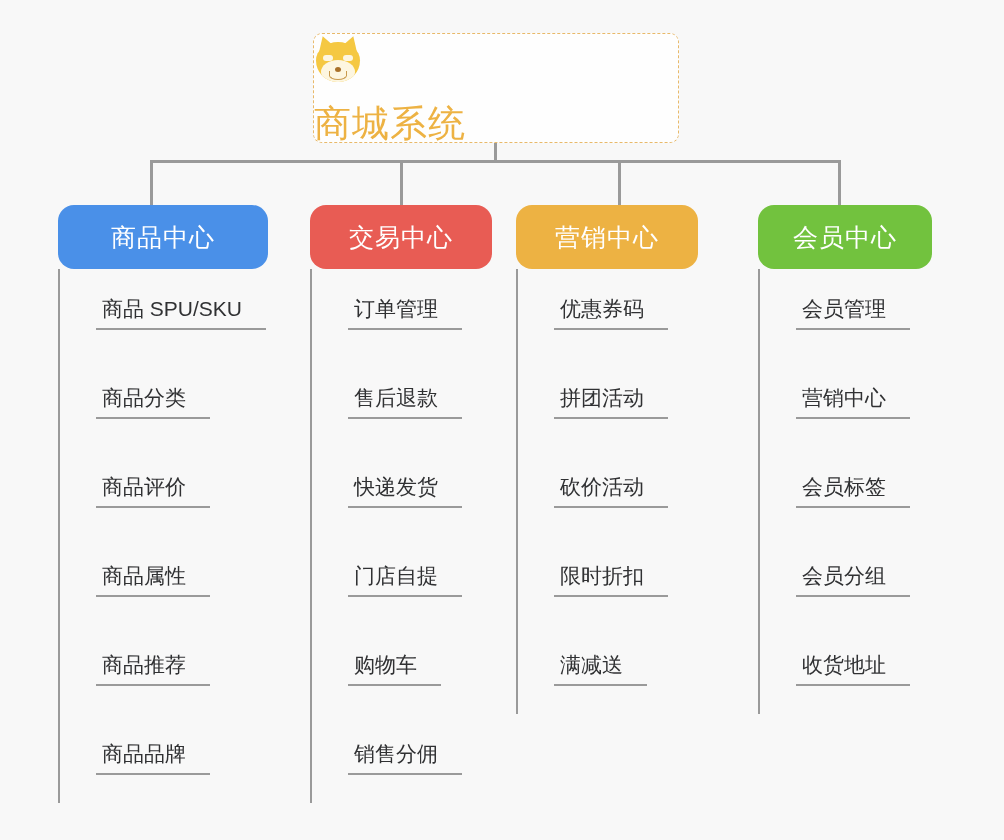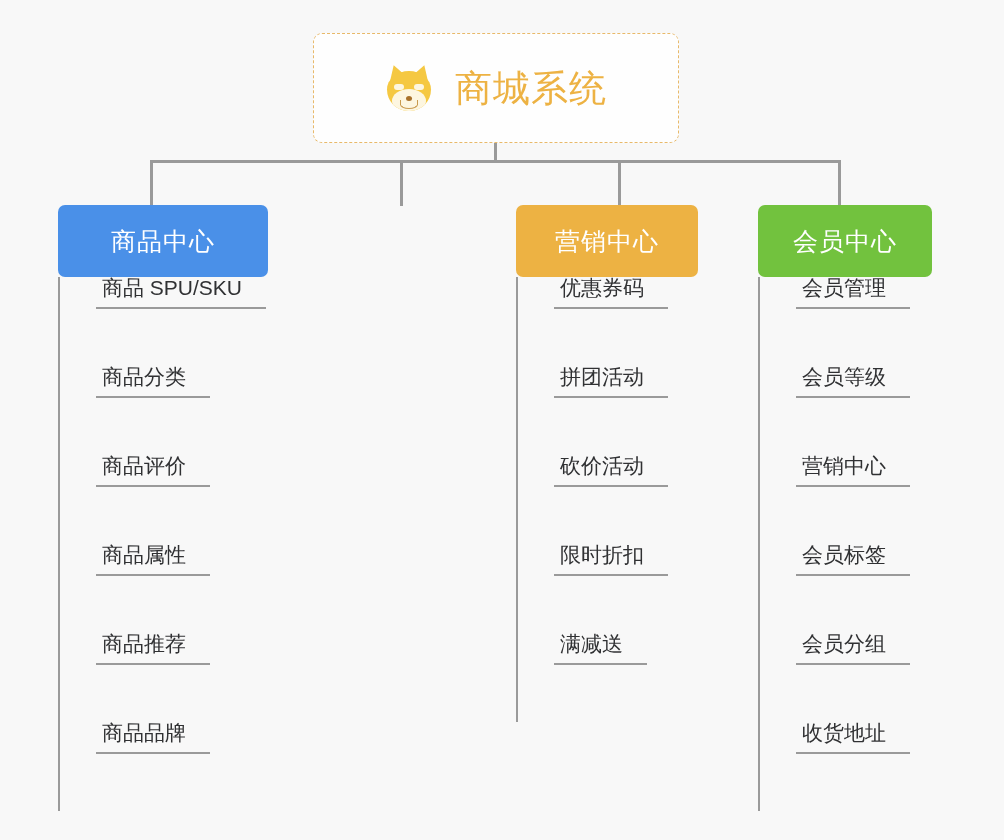--- a/index.html
+++ b/index.html
@@ -23,23 +23,23 @@
   .root-node {
     position: absolute;
     left: 313px;
     top: 33px;
     width: 366px;
     height: 110px;
     background: #fefefe;
     border: 1px dashed #e8b96a;
     border-radius: 9px;
     display: flex;
-    align-items: center;
     justify-content: center;
     gap: 22px;
+    flex-direction: column;
   }
   .root-title {
     font-size: 37px;
     color: #edb243;
     letter-spacing: 1px;
     line-height: 1;
   }
 
   
   .shiba {
@@ -108,22 +108,22 @@
   }
   .conn.v { width: 3px; }
   .conn.h { height: 3px; }
 
   
   .branch {
     position: absolute;
     top: 205px;
   }
   .cat-box {
-    height: 72px;
-    border-radius: 7px;
+    height: 64px;
+    border-radius: 16px;
     display: flex;
     align-items: center;
     justify-content: center;
     color: #ffffff;
     font-size: 25px;
     letter-spacing: 1px;
   }
   .items {
     position: relative;
     margin-top: 0;
@@ -136,21 +136,21 @@
     left: 0;
     top: 0;
     bottom: 0;
     width: 2px;
     background: #9a9a9a;
   }
   .item {
     position: relative;
     height: 89px;
     display: flex;
-    align-items: flex-start;
+    align-items: center;
     padding-left: 38px;
   }
   .item-label {
     display: inline-block;
     font-size: 21px;
     color: #303133;
     line-height: 1;
     padding: 0 24px 9px 6px;
     border-bottom: 2px solid #9a9a9a;
     white-space: nowrap;
@@ -200,20 +200,43 @@
         </div>
       <div class="item">
           <span class="item-label">商品推荐</span>
         </div>
       <div class="item">
           <span class="item-label">商品品牌</span>
         </div>
     </div>
   </div>
 
+  <div class="branch" style="left:310px; width:182px;">
+    <div class="cat-box" style="background: rgb(232, 92, 84);">交易中心</div>
+    <div class="items">
+      <div class="item">
+          <span class="item-label">订单管理</span>
+        </div>
+      <div class="item">
+          <span class="item-label">售后退款</span>
+        </div>
+      <div class="item">
+          <span class="item-label">快递发货</span>
+        </div>
+      <div class="item">
+          <span class="item-label">门店自提</span>
+        </div>
+      <div class="item">
+          <span class="item-label">购物车</span>
+        </div>
+      <div class="item">
+          <span class="item-label">销售分佣</span>
+        </div>
+    </div>
+  </div>
 
   <div class="branch" style="left:516px; width:182px;">
     <div class="cat-box" style="background: rgb(237, 178, 67);">营销中心</div>
     <div class="items">
       <div class="item">
           <span class="item-label">优惠券码</span>
         </div>
       <div class="item">
           <span class="item-label">拼团活动</span>
         </div>
@@ -229,23 +252,20 @@
     </div>
   </div>
 
   <div class="branch" style="left:746px; width:186px;padding-left:12px;">
     <div class="cat-box" style="background: rgb(114, 194, 62);">会员中心</div>
     <div class="items">
       <div class="item">
           <span class="item-label">会员管理</span>
         </div>
       <div class="item">
-          <span class="item-label">会员等级</span>
-        </div>
-      <div class="item">
           <span class="item-label">营销中心</span>
         </div>
       <div class="item">
           <span class="item-label">会员标签</span>
         </div>
       <div class="item">
           <span class="item-label">会员分组</span>
         </div>
       <div class="item">
           <span class="item-label">收货地址</span>

